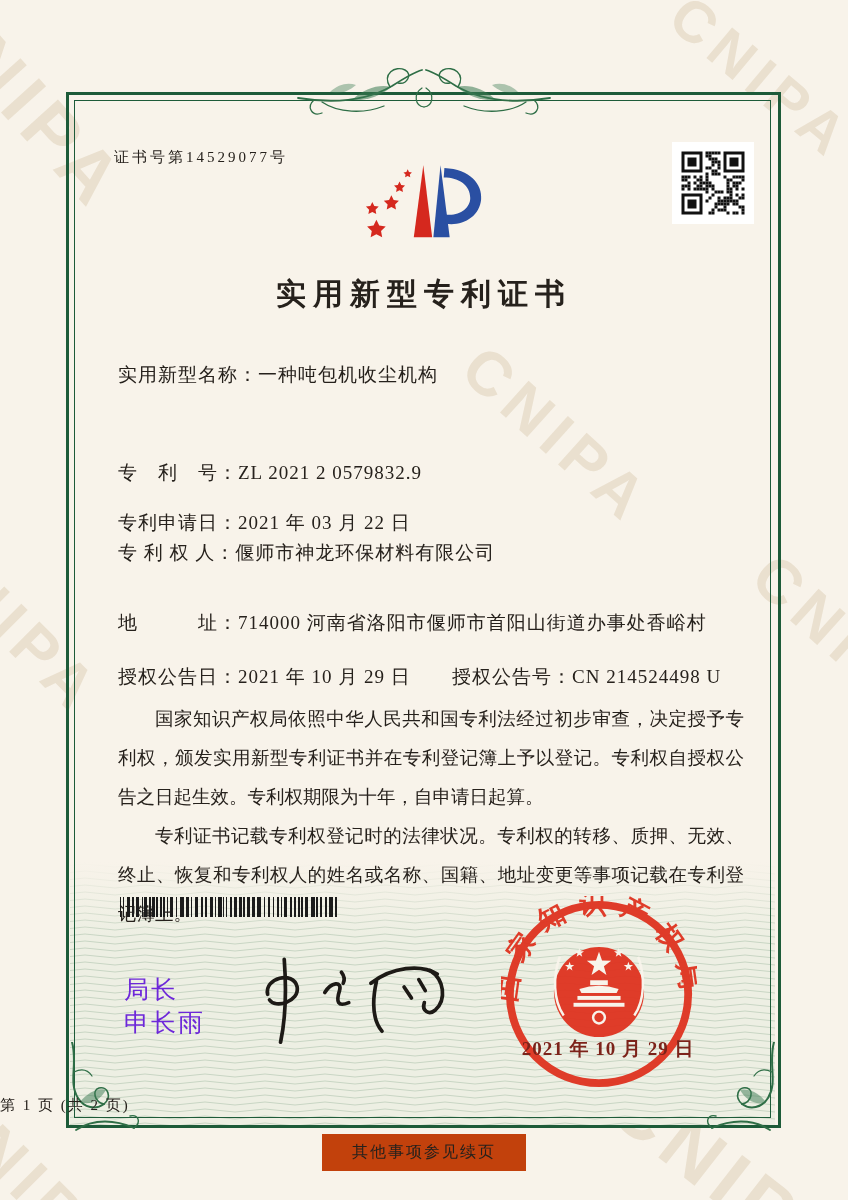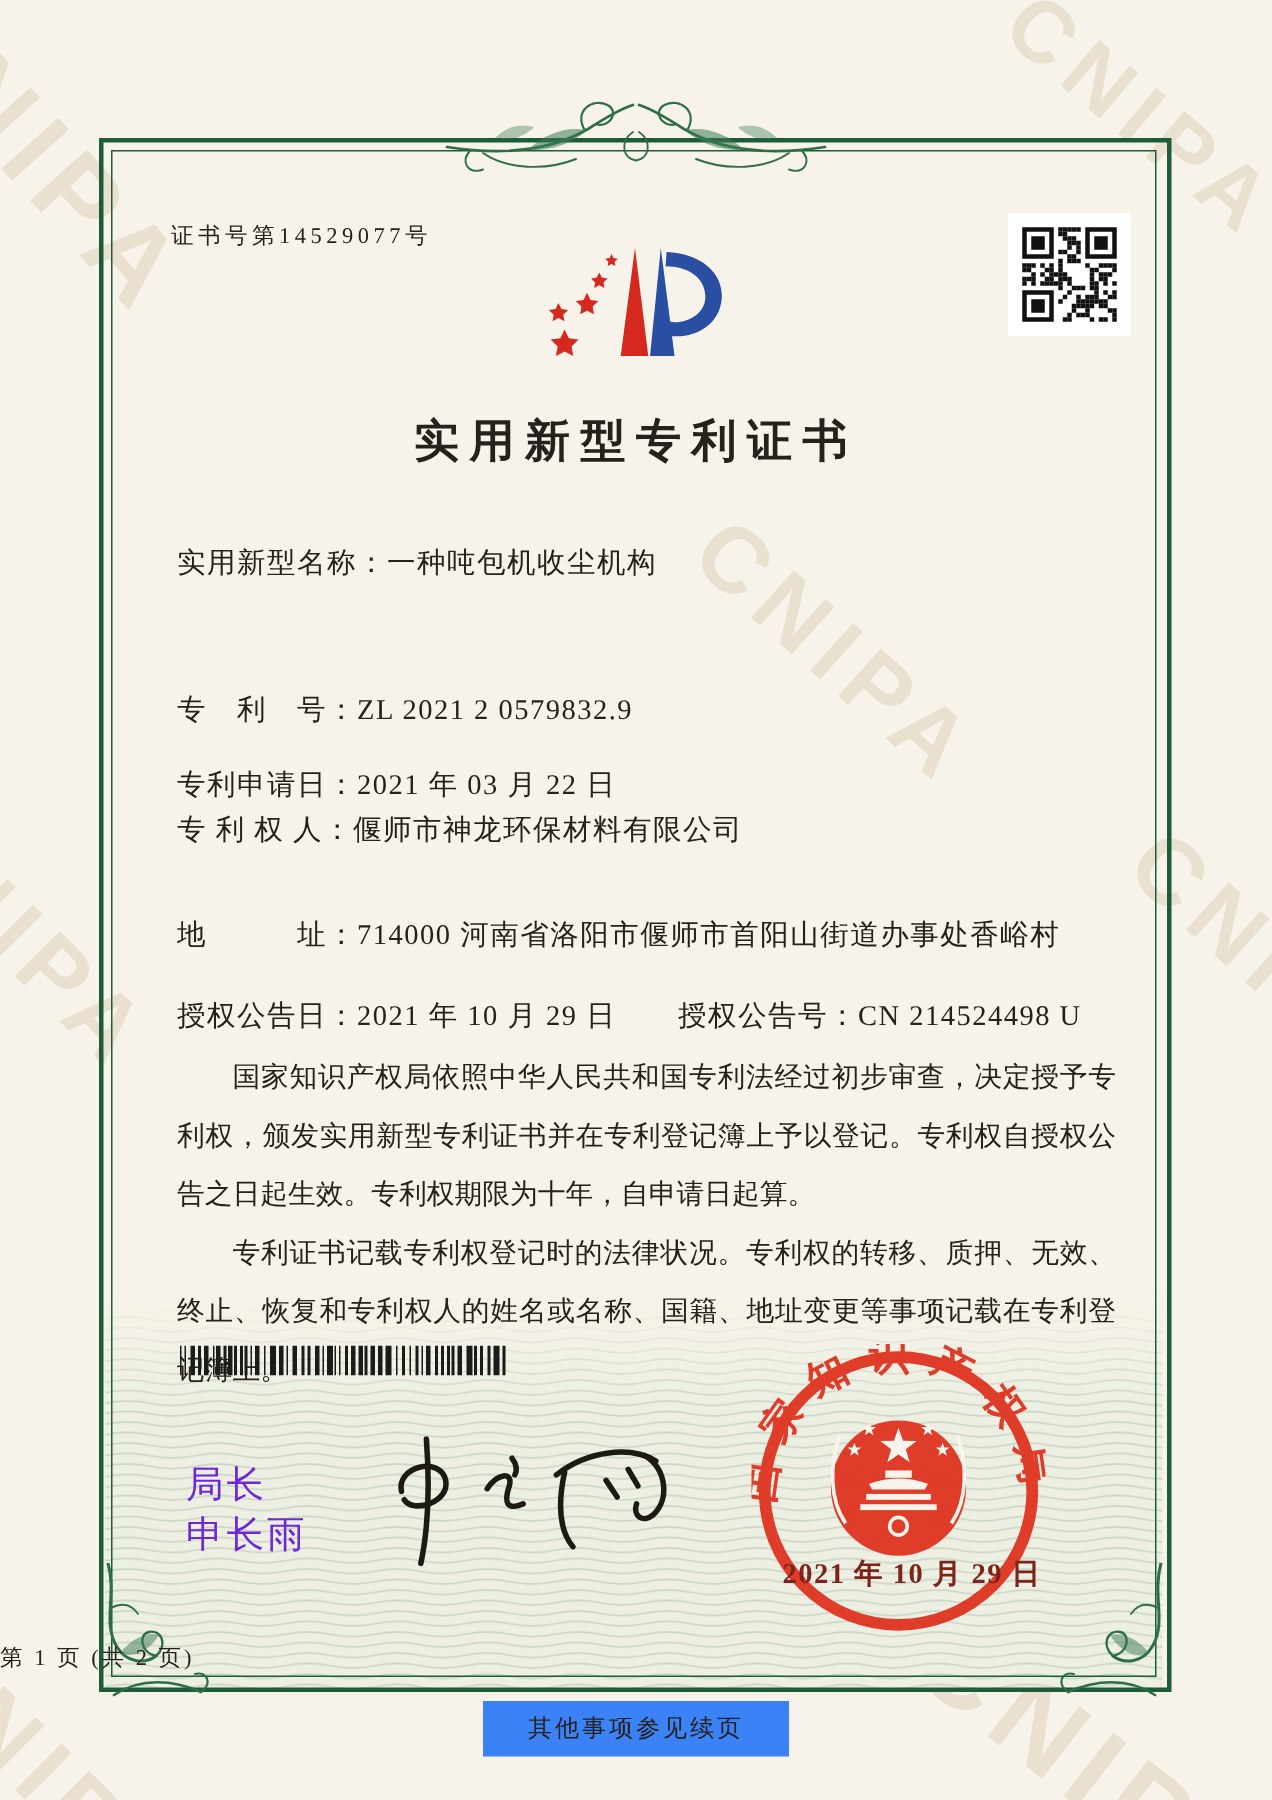--- a/index.html
+++ b/index.html
@@ -26,21 +26,21 @@
   .row .lbl{display:inline-block;min-width:114px;}
   .grant-right{position:absolute;left:334px;top:0;}
   .paras{left:118px;top:700px;width:626px;font-size:18.5px;line-height:39px;
       text-align:justify;}
   .paras p{margin:0;text-indent:2em;}
   .officer{font-family:"Liberation Sans","DejaVu Sans",sans-serif;font-size:25px;
       letter-spacing:2px;color:#6d28d9;}
   .seal-date{left:516px;top:1036px;width:184px;text-align:center;font-size:19px;
       letter-spacing:1px;color:var(--date-red);font-weight:bold;z-index:7;}
   .page-ind{left:0;top:1096px;width:824px;text-align:left;font-size:15px;letter-spacing:2px;}
-  .cont-box{left:322px;top:1134px;width:180px;padding:8px 12px;background:#3b82f6;
+  .cont-box{left:322px;top:1134px;width:180px;padding:8px 12px;background:#c2410c;
       text-align:center;font-size:16px;letter-spacing:2px;}
   svg{display:block;}
   .green-stroke{stroke:var(--flourish-green);fill:none;stroke-linecap:round;}
   .seal-red-f{fill:var(--seal-red);}
   .seal-red-s{stroke:var(--seal-red);fill:none;}
   .white-f{fill:#f9f5ec;}
 </style>
 </head>
 <body>
 

